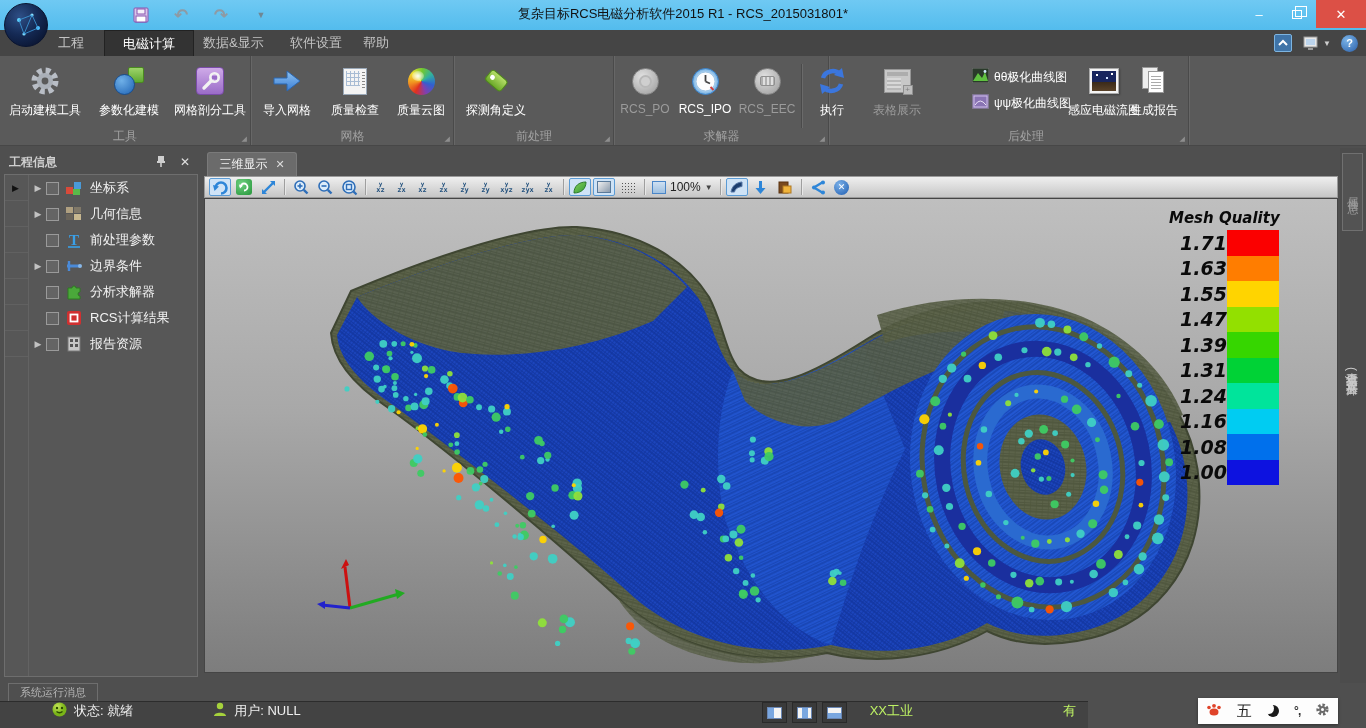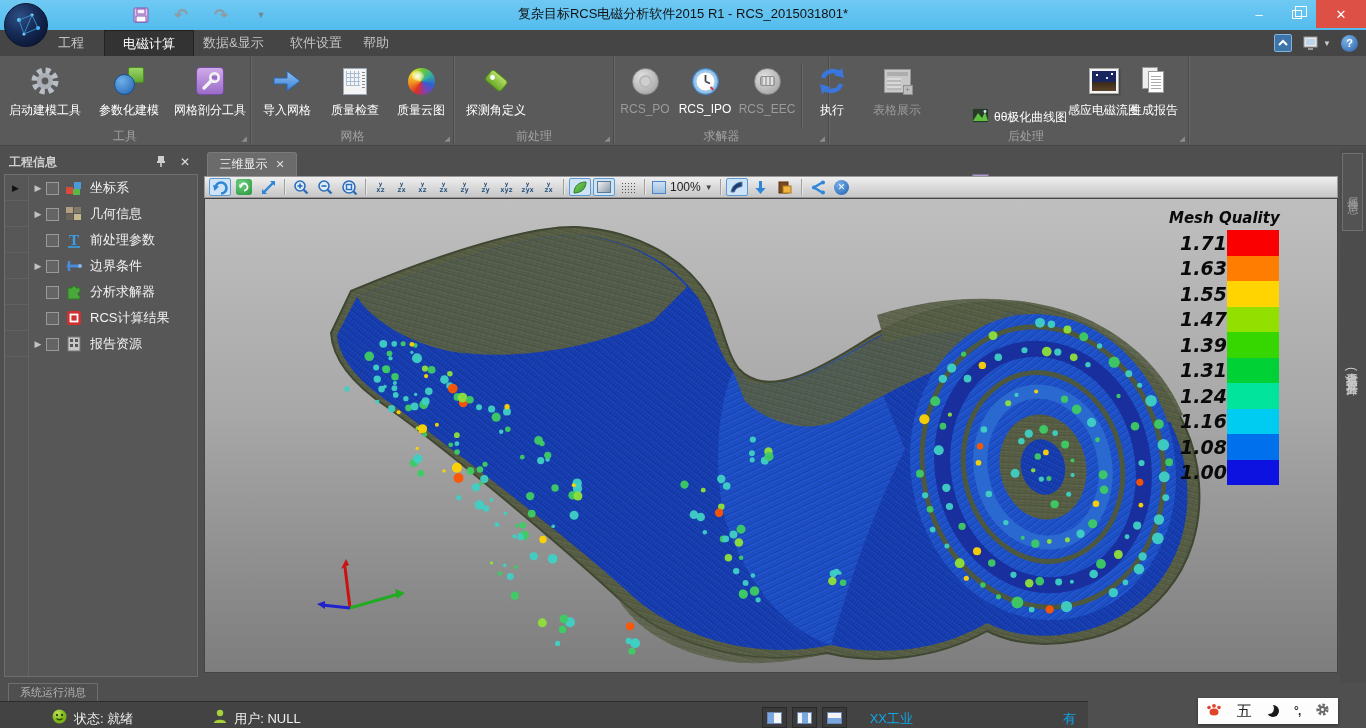--- a/index.html
+++ b/index.html
@@ -38,21 +38,21 @@
     box-shadow:1px 0 0 #676767; }
   .rgroup-label { position:absolute; left:0; right:0; bottom:1px; height:16px; text-align:center;
     font-size:12px; color:#a2a2a2; }
   .rgroup-corner { position:absolute; right:3px; bottom:3px; font-size:7px; color:#8e8e8e; line-height:7px; }
   .rbtn { position:absolute; top:2px; height:68px; display:flex; flex-direction:column;
     align-items:center; justify-content:flex-start; padding-top:4px; }
   .rbtn .ric { height:38px; display:flex; align-items:center; justify-content:center; }
   .rbtn .rlabel { font-size:12px; color:#fff; white-space:nowrap; margin-top:2px; }
   .rbtn.disabled .rlabel { color:#9b9b9b; }
   .small-stack { position:absolute; display:flex; flex-direction:column; gap:8px; top:12px; }
-  .sbtn { display:flex; align-items:center; gap:5px; font-size:12px; color:#fff; white-space:nowrap;margin-top:40px; }
+  .sbtn { display:flex; align-items:center; gap:5px; font-size:12px; color:#fff; white-space:nowrap; }
   .vsep { position:absolute; top:8px; width:1px; height:64px; background:#4a4a4a;
     box-shadow:1px 0 0 #6a6a6a; }
 
   
   #project-panel { position:absolute; left:4px; top:152px; width:194px; height:525px; }
   #pp-header { position:absolute; left:0; top:0; right:0; height:20px; display:flex; align-items:center; }
   #pp-title { font-size:12px; font-weight:bold; color:#cfcfcf; padding-left:5px; flex:1; }
   #pp-body { position:absolute; left:0; top:22px; right:0; bottom:0; background:#575757;
     border:1px solid #6e6e6e; }
   #tree-gutter { position:absolute; left:0; top:0; bottom:0; width:24px; border-right:1px solid #636363; }
@@ -101,23 +101,23 @@
     border:1px solid #707070; display:flex; align-items:center; justify-content:center; }
   #attr-tab span { writing-mode:vertical-rl; font-size:11px; color:#9a9a9a; letter-spacing:2px; }
   #results-tab { position:absolute; left:3px; top:215px; writing-mode:vertical-rl; font-size:12px;
     color:#c9c9c9; letter-spacing:1px; }
 
   
   #msg-tab { position:absolute; left:8px; top:683px; width:90px; height:18px; background:#4f4f4f;
     border:1px solid #6e6e6e; border-bottom:none; display:flex; align-items:center; justify-content:center;
     font-size:11px; color:#b5b5b5; }
   #statusbar { position:absolute; left:0; top:701px; width:1088px; height:27px; background:#434343;
-    border-top:1px solid #2c2c2c; display:flex; align-items:flex-end; }
+    border-top:1px solid #2c2c2c; display:flex; align-items:flex-start; }
   .sb-text { font-size:13px; color:#efefef; }
-  .sb-dim { font-size:13px; color:#0ea5e9; }
+  .sb-dim { font-size:13px; color:#bef264; }
   .layout-btn { width:25px; height:21px; background:#3a3a3a; border:1px solid #2a2a2a; margin-right:5px;
     display:flex; align-items:center; justify-content:center; }
   .layout-glyph { width:15px; height:12px; background:#f4f4f4; border:1px solid #6a87b4; position:relative; }
   .layout-glyph i { position:absolute; background:#7aa7e0; }
   #ime-bar { position:absolute; left:1198px; top:698px; width:140px; height:26px; background:#fdfdfd;
     box-shadow:0 1px 3px rgba(0,0,0,.4); display:flex; align-items:center; justify-content:space-around;
     z-index:50; }
   #ime-bar .wubi { font-size:15px; color:#222; }
   #ime-bar .punct { font-size:12px; color:#333; font-weight:bold; letter-spacing:-1px; }
   .moon-glyph { width:12px; height:12px; border-radius:50%; background:#1a1a1a; position:relative; }

